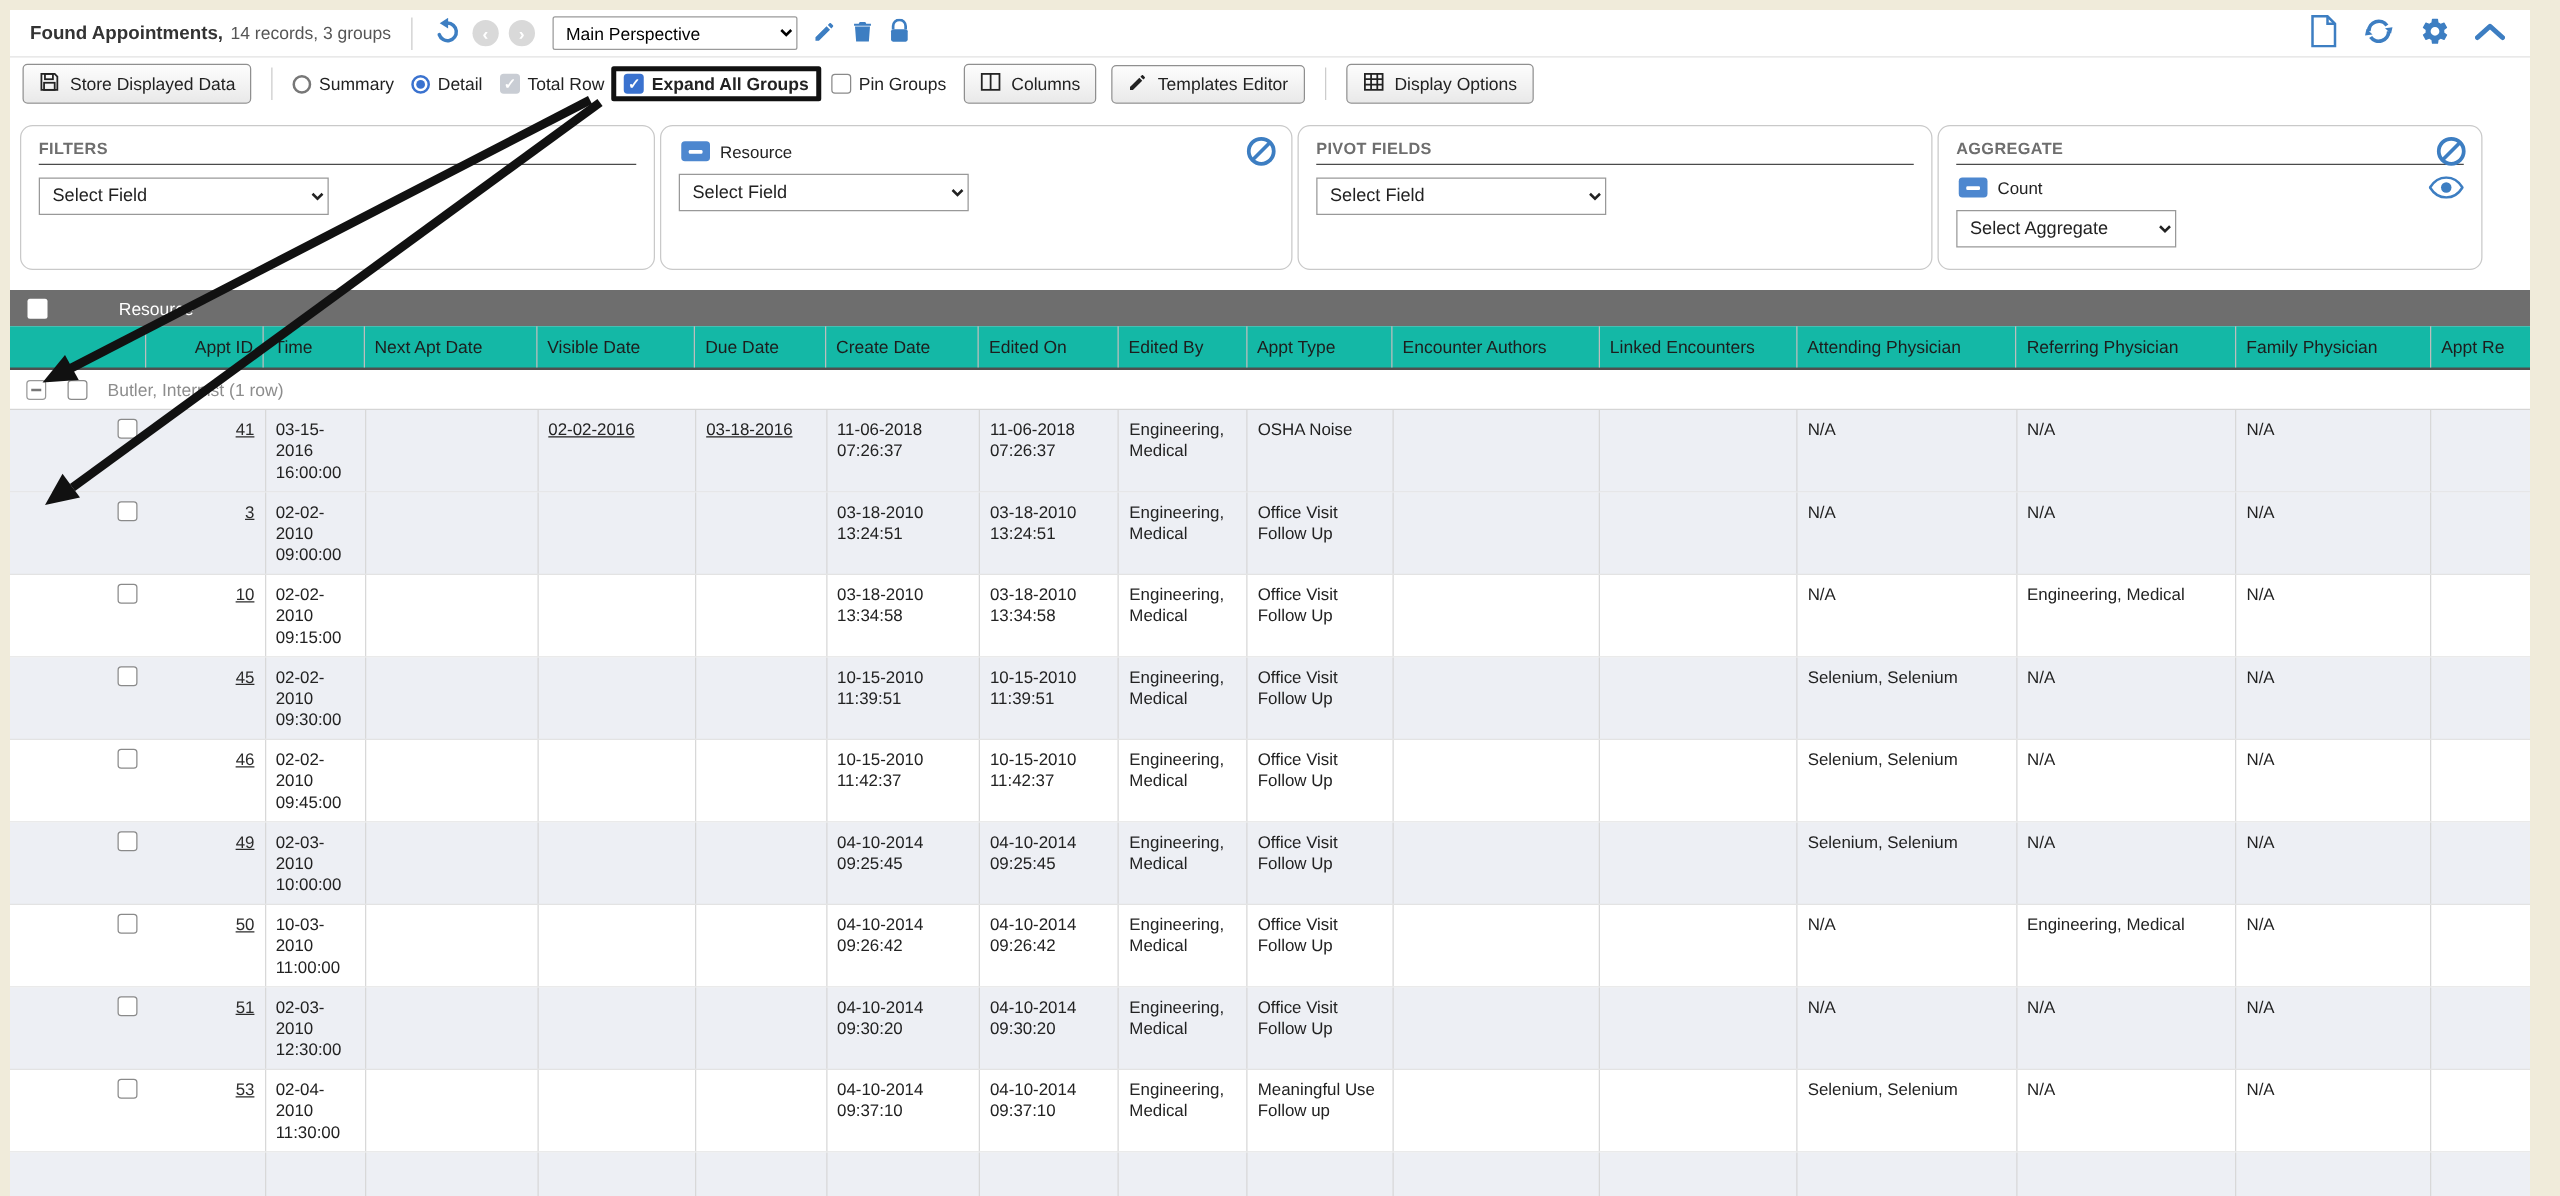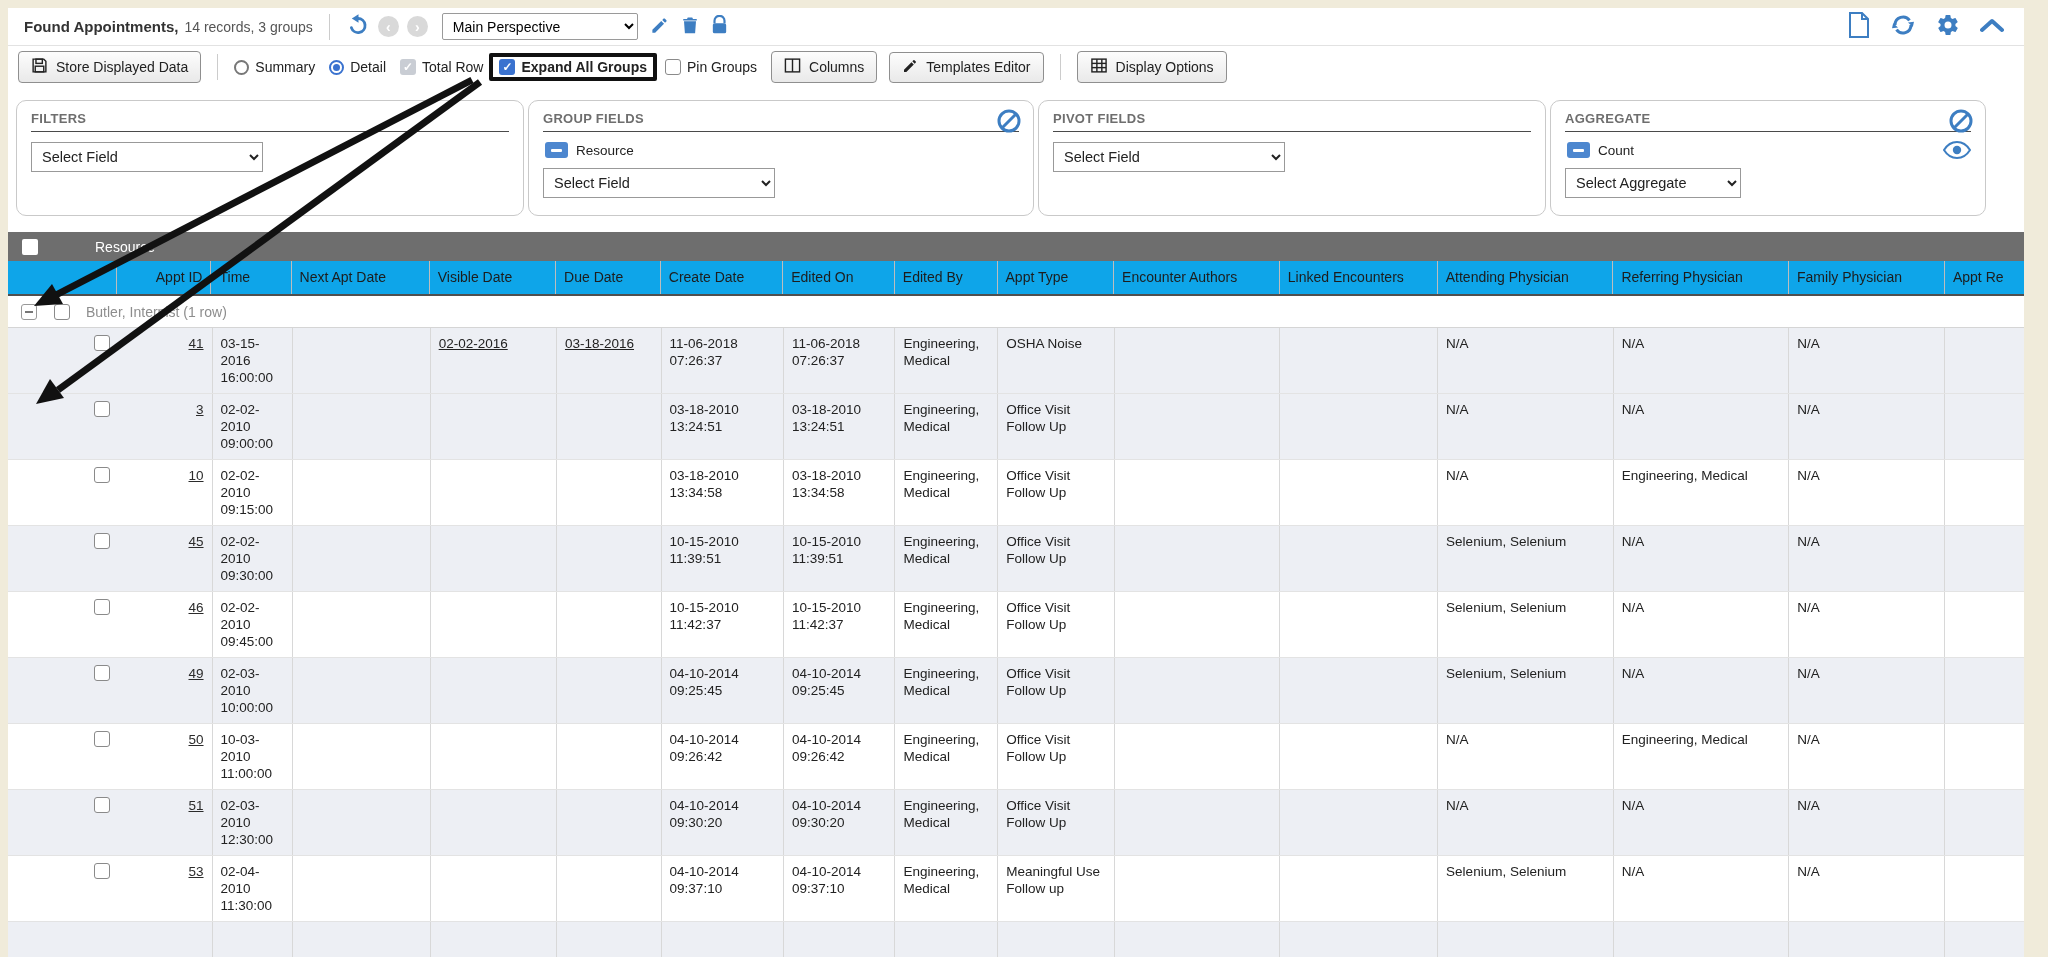--- a/index.html
+++ b/index.html
@@ -52,21 +52,21 @@
   .chip::after { content:""; width:11px; height:3px; background:#fff; border-radius:1px; }
   select.field { height:30px; min-width:232px; font-size:14.5px; font-family:"Liberation Sans",sans-serif; border:1px solid #999; background:#fff; padding:0 6px; color:#222; }
   .panel .corner-icon { position:absolute; top:8px; right:12px; }
   .panel .eye-icon { position:absolute; top:40px; right:14px; }
 
   
   .table-area { margin-top:2px; width:2016px; overflow:hidden; }
   .tgroup-head { background:#6e6e6e; color:#fff; height:29px; display:flex; align-items:center; font-size:14px; }
   .tgroup-head .cb-white { width:16px; height:16px; background:#fff; border-radius:2px; margin:0 0 0 14px; }
   .tgroup-head .glabel { margin-left:57px; }
-  .col-head { display:flex; background:#0ea5e9; border-bottom:2px solid #4f4f4f; }
+  .col-head { display:flex; background:#14b8a6; border-bottom:2px solid #4f4f4f; }
   .col-head .th { font-size:14px; color:#1d1d1d; padding:8px 8px 7px 8px; border-right:1px solid #bdbdbd; min-height:33px; }
   .col-head .th:last-child { border-right:none; }
   .col-head .th.right { text-align:right; }
   .group-row { display:flex; align-items:center; height:32px; background:#fff; border-bottom:1px solid #d5d5d5; }
   .toggle { width:16px; height:16px; border:1px solid #999; border-radius:3px; background:#fff; margin-left:13px; display:inline-flex; align-items:center; justify-content:center; cursor:pointer; flex:0 0 auto; }
   .toggle::after { content:""; width:8px; height:2px; background:#777; }
   .group-row .cb { margin-left:17px; flex:0 0 auto; }
   .group-row .glabel { margin-left:16px; font-size:14px; color:#8d8d8d; }
   .data-row { display:flex; background:#fff; border-bottom:1px solid #e3e3e3; min-height:64px; }
   .data-row.alt { background:#edeff4; }
@@ -231,21 +231,20 @@
 
   <div class="panels">
     <div class="panel filters">
       <div class="panel-title">FILTERS</div>
       <select class="field">
         <option>Select Field</option>
       </select>
     </div>
 
     <div class="panel groupf">
-      <div class="panel-title">GROUP FIELDS</div>
       <span class="corner-icon">
         <span>
           <svg width="24" height="24" viewBox="0 0 24 24">
               <circle cx="12" cy="12" r="10" fill="none" stroke="#3d7ec2" stroke-width="3"></circle>
               <line x1="5" y1="19" x2="19" y2="5" stroke="#3d7ec2" stroke-width="3"></line>
             </svg>
         </span>
       </span>
       <div class="chip-row">
         <span class="chip"></span>

